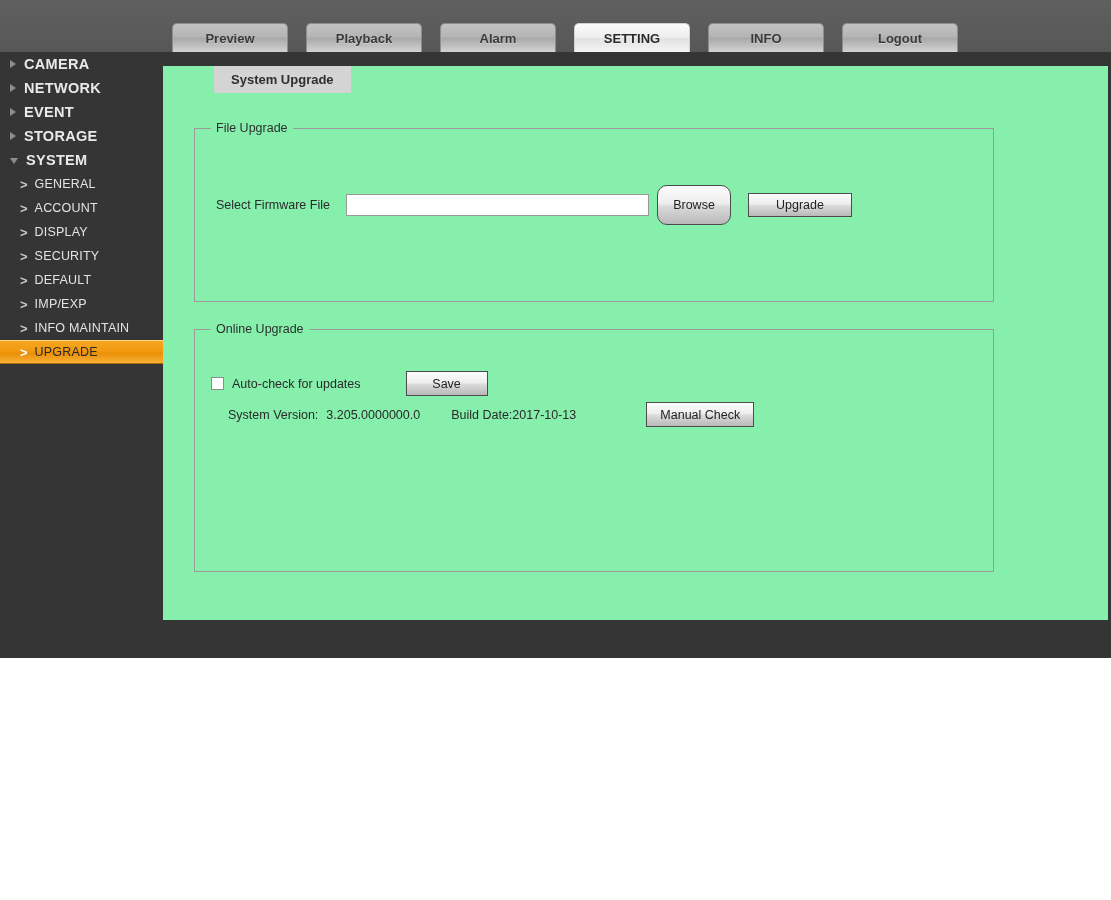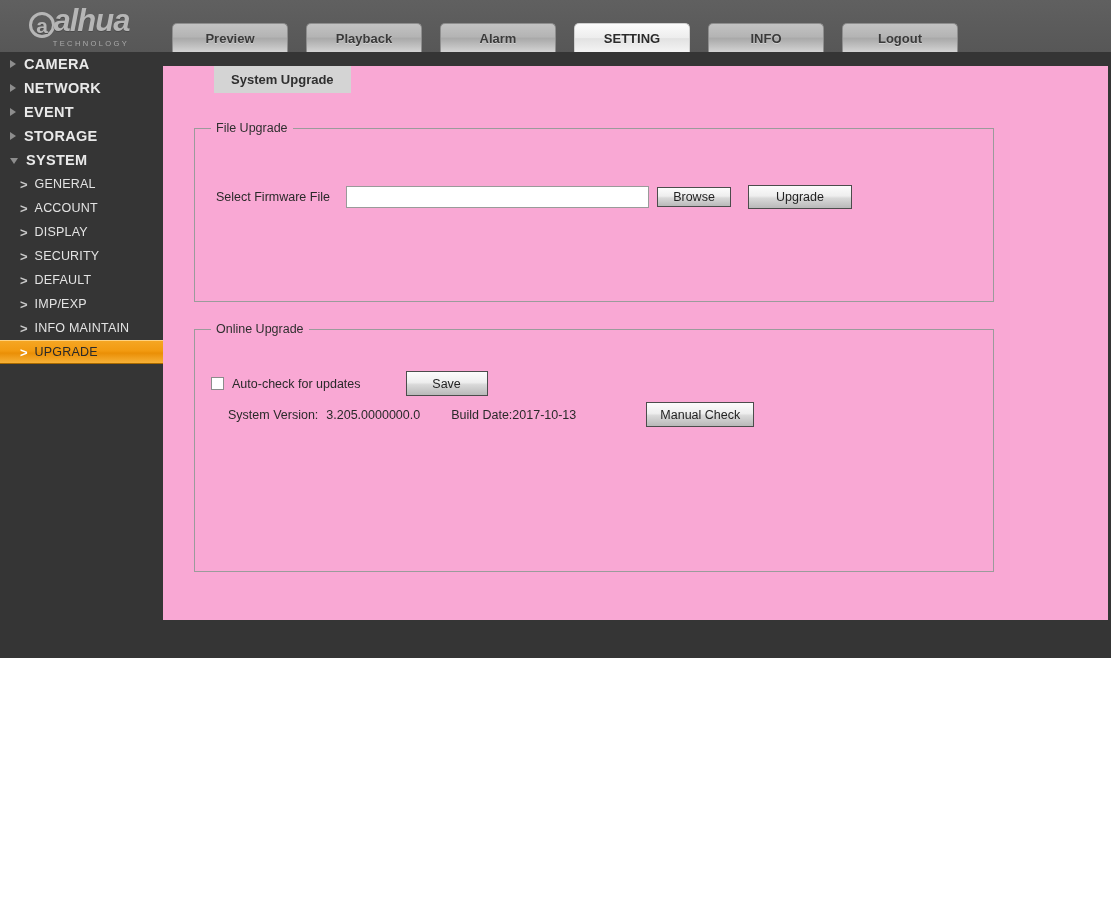--- a/index.html
+++ b/index.html
@@ -160,21 +160,21 @@
   .nav-sub.selected .nav-label {
     color: #2a2a2a;
     font-weight: normal;
   }
 
   
   .content {
     position: absolute;
     left: 163px; top: 66px;
     width: 945px; height: 554px;
-    background: #f9a8d4;
+    background: #86efac;
   }
   .tabstrip {
     position: absolute;
     left: 163px; top: 66px;
     width: 945px; height: 27px; margin-left: 43px;
   }
   .page-tab {
     position: absolute;
     left: 8px; top: 0;
     height: 27px;
@@ -233,21 +233,21 @@
     align-items: center;
     justify-content: center;
     background: linear-gradient(to bottom, #fcfcfc 0%, #eeeeee 45%, #d9d9d9 55%, #b9b9b9 100%);
     border: 1px solid #4c4c4c;
     font-size: 12.5px;
     font-family: "Liberation Sans", sans-serif;
     color: #232323;
     cursor: pointer;
     padding: 0;
   }
-  .btn.browse { width: 74px; height: 20px; }
+  .btn.browse { width: 74px; height: 40px; border-radius: 10px; }
   .btn.upgrade { width: 104px; height: 24px; }
   .btn.save { width: 82px; height: 25px; }
   .btn.manual { width: 108px; height: 25px; }
 
   .checkbox {
     width: 13px; height: 13px;
     background: #ffffff;
     border: 1px solid #8c8c8c;
     margin-right: 8px;
     cursor: pointer;
@@ -256,26 +256,20 @@
 
   .info-label { font-size: 12.5px; color: #2a2a2a; }
   .info-value { font-size: 12.5px; color: #2a2a2a; }
 </style>
 </head>
 <body>
 
 <div id="page">
 
   <div class="header">
-    <div class="logo">
-      <div class="logo-word">
-        <span class="at">a</span><span>alhua</span>
-      </div>
-      <div class="logo-sub">TECHNOLOGY</div>
-    </div>
 
     <div class="navtabs">
       <div class="navtab">Preview</div>
       <div class="navtab">Playback</div>
       <div class="navtab">Alarm</div>
       <div class="navtab active">SETTING</div>
       <div class="navtab">INFO</div>
       <div class="navtab">Logout</div>
     </div>
   </div>

